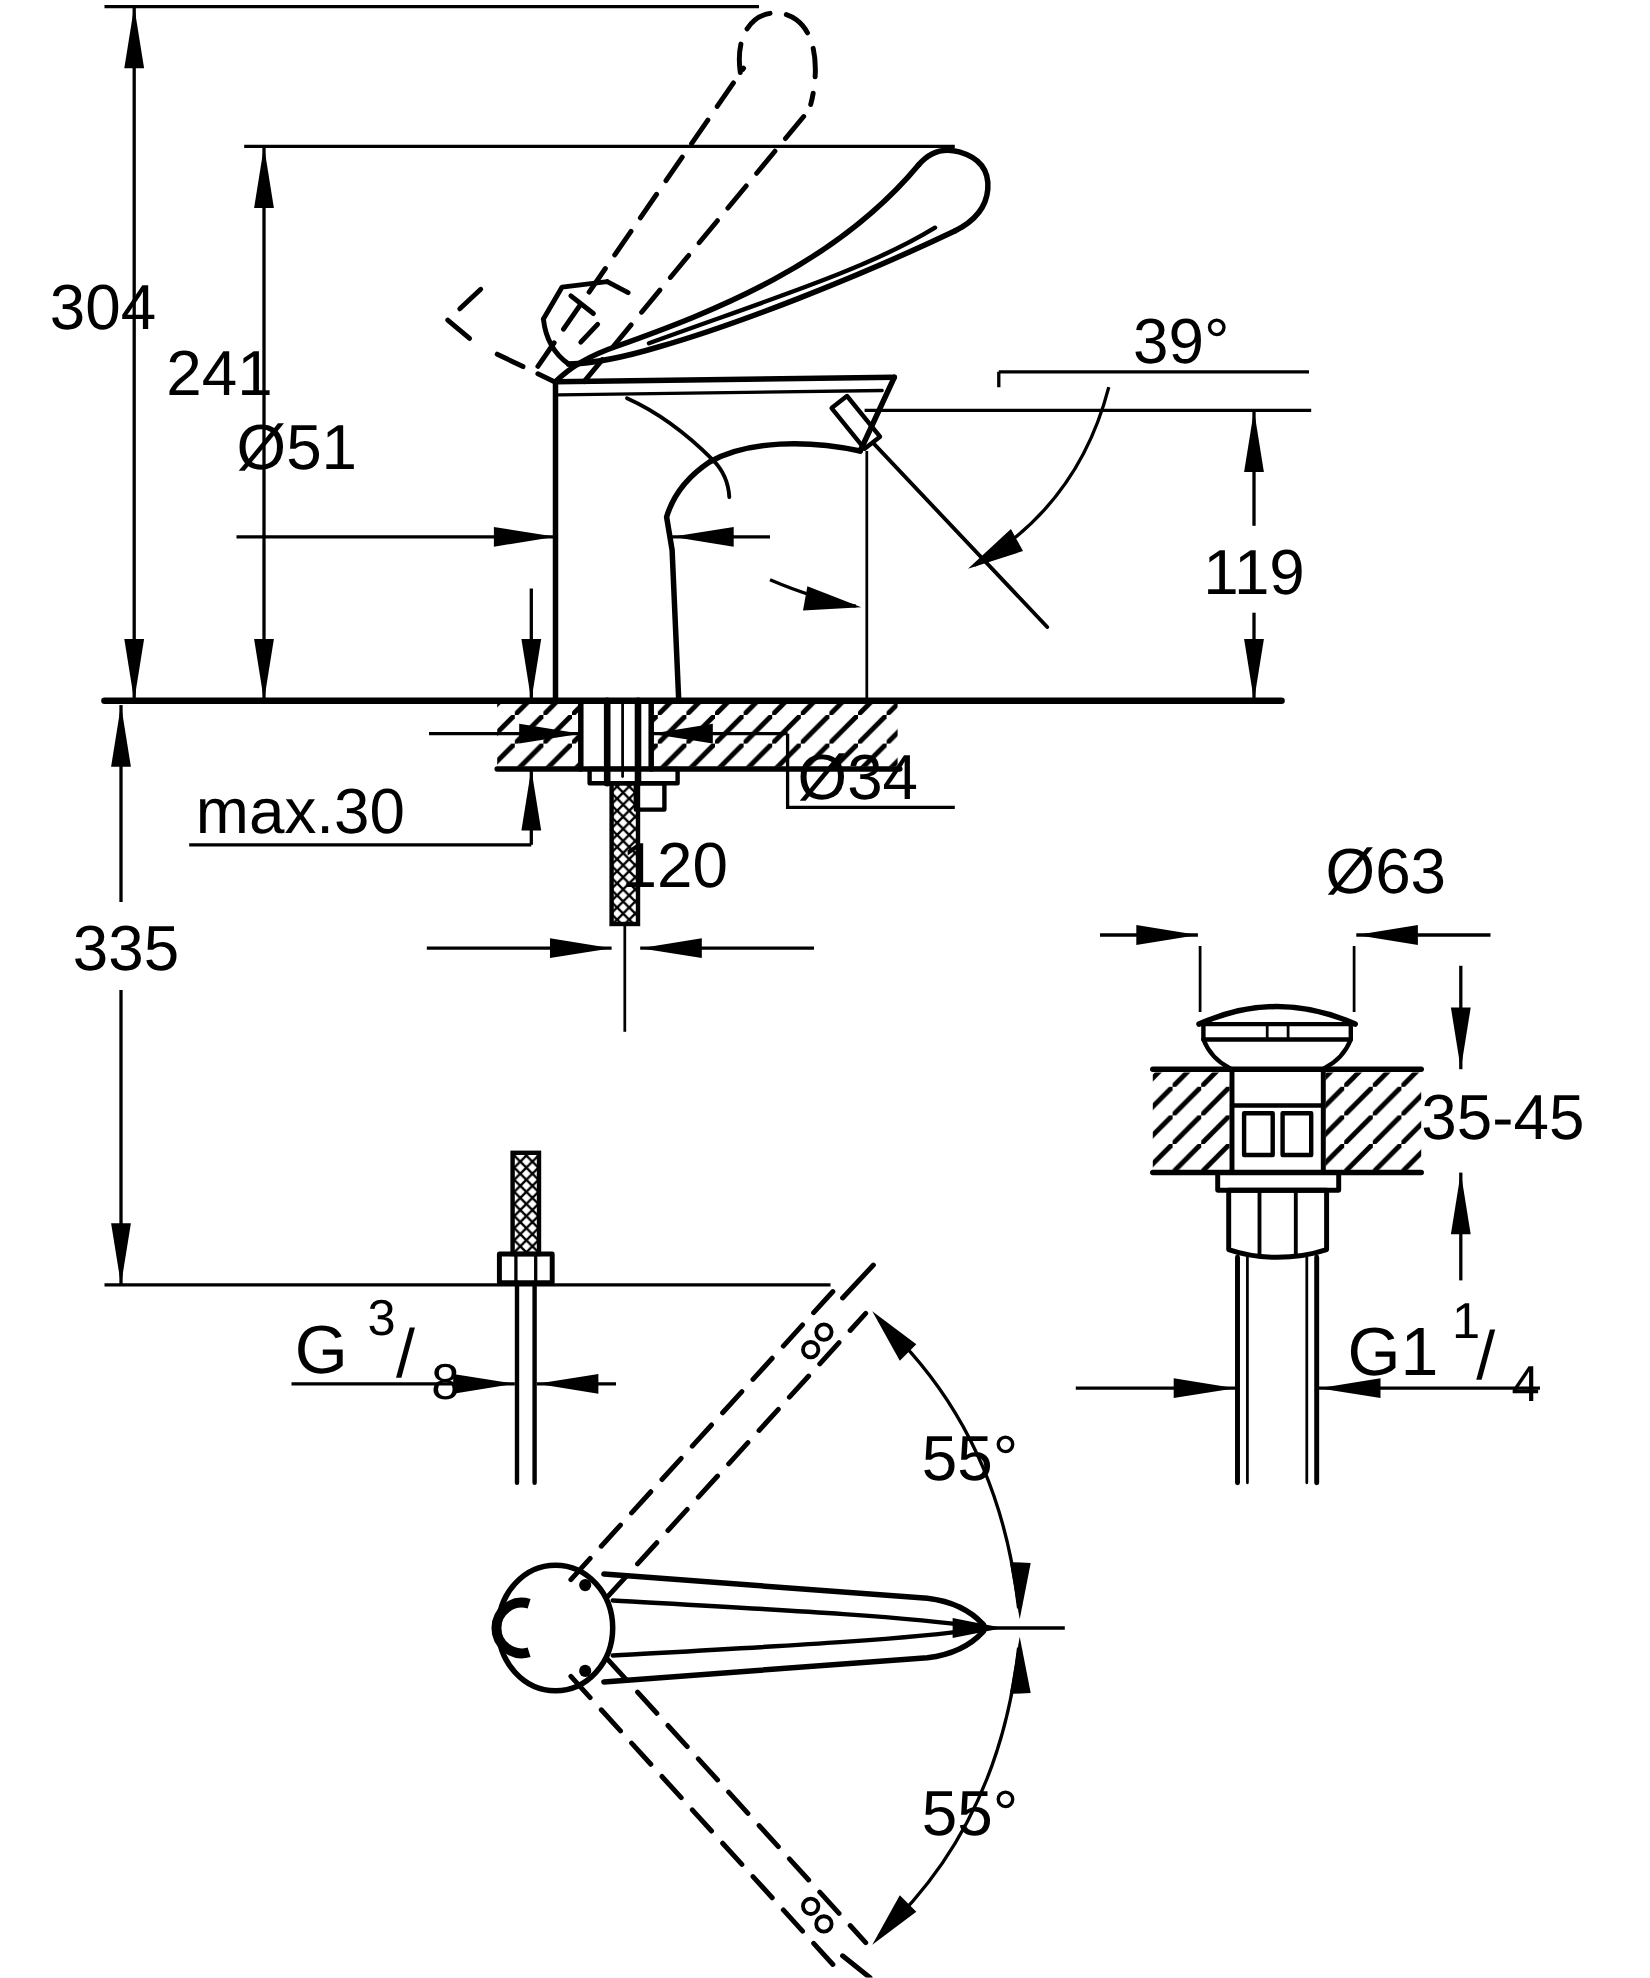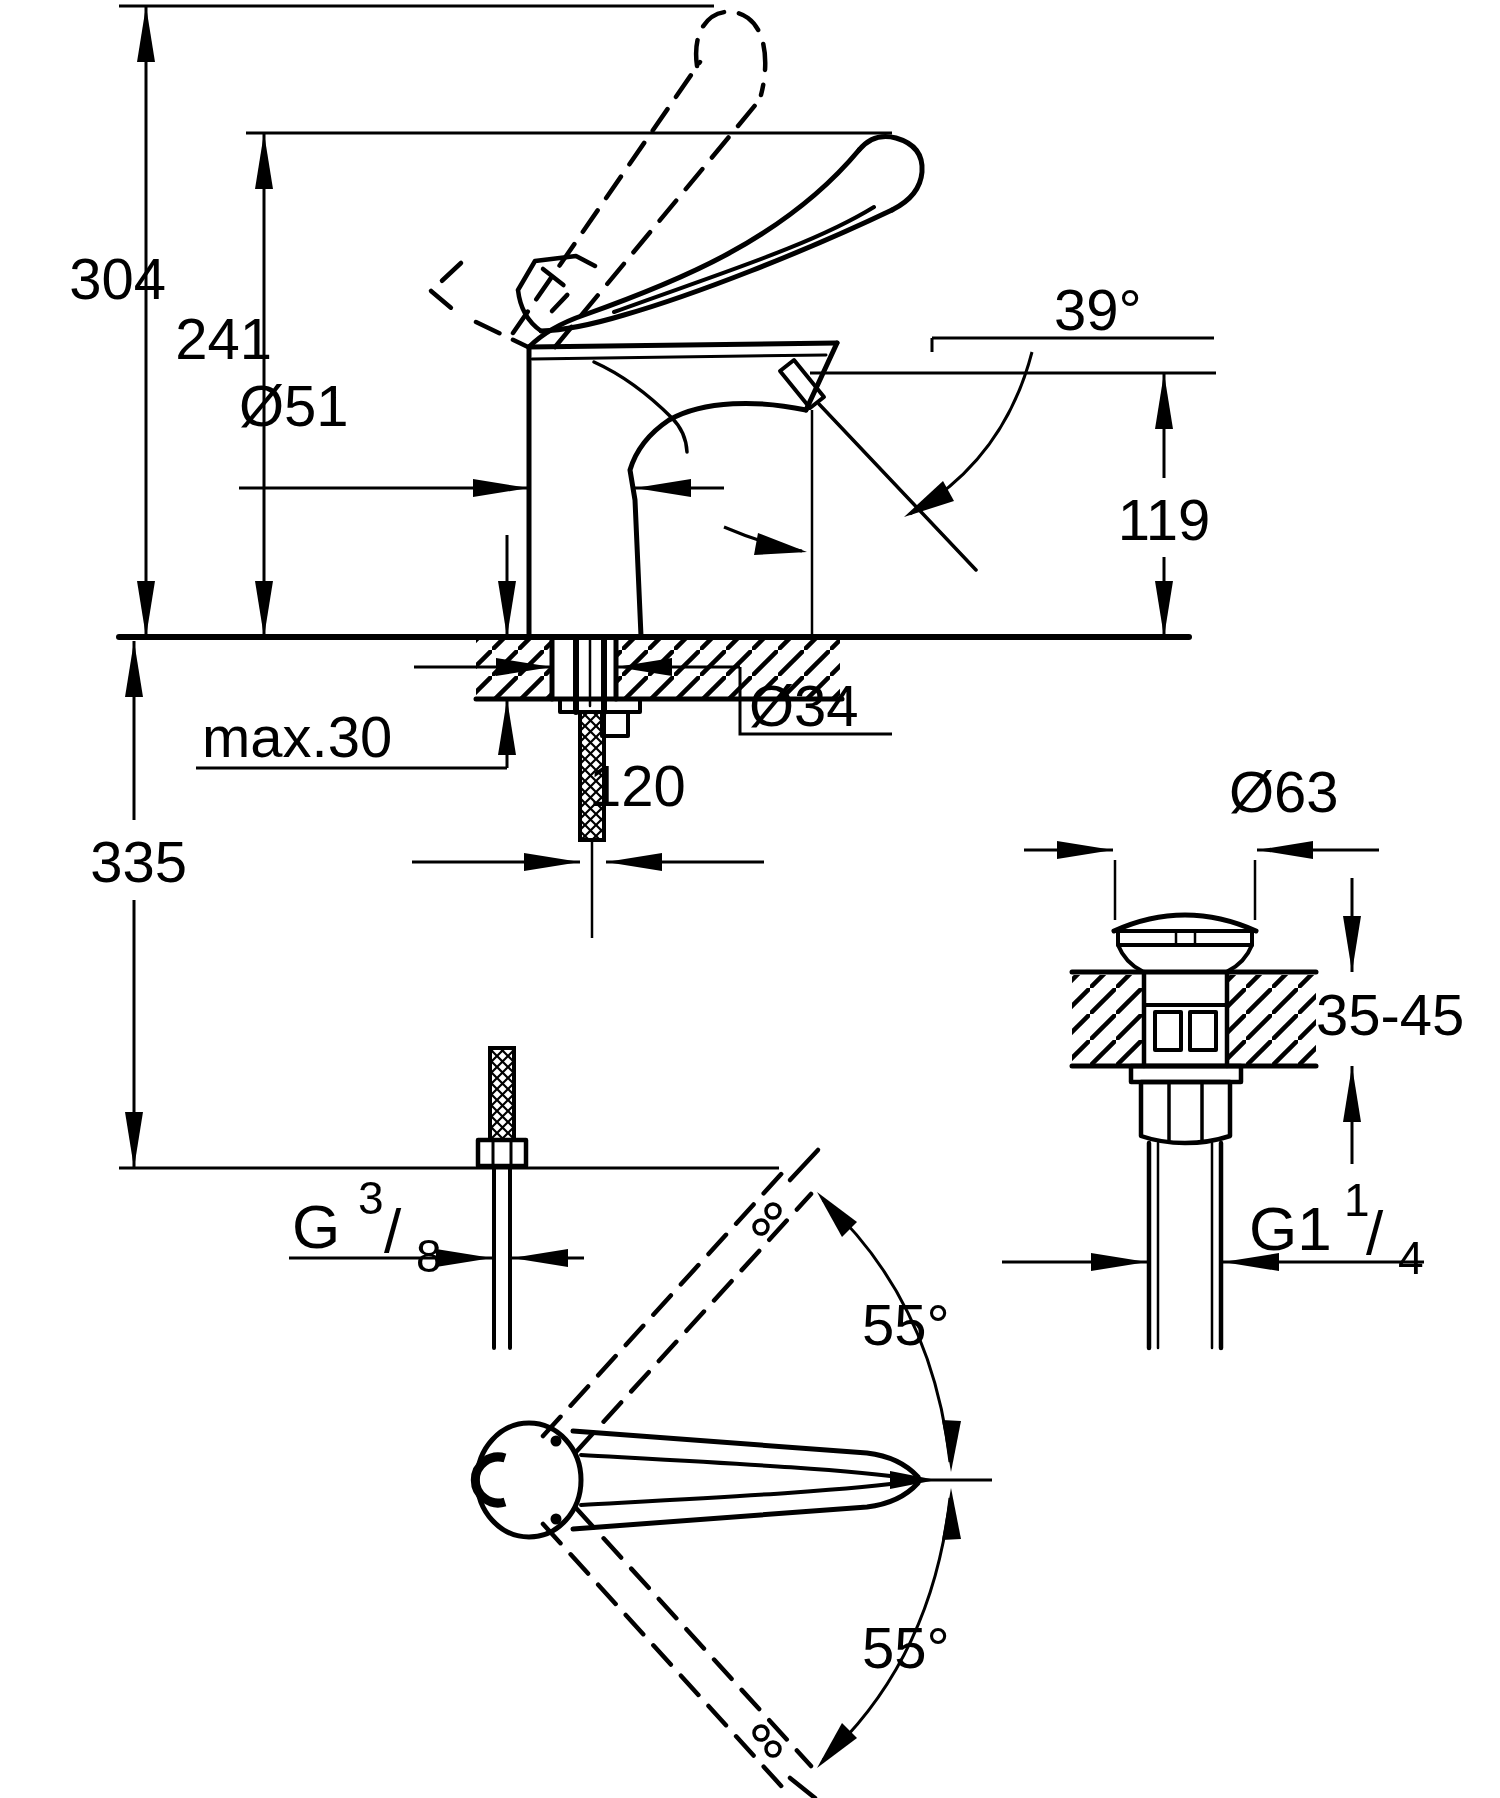--- a/index.html
+++ b/index.html
@@ -1,16 +1,16 @@
 <!DOCTYPE html>
 <html><head>
 <meta charset="utf-8">
 <style>
   html,body{margin:0;padding:0;background:#ffffff;}
-  .stage{width:1220px;height:1798px;position:relative;background:#fff;margin-left:24px;}
+  .stage{width:1220px;height:1798px;position:relative;background:#fff;}
   svg{display:block;}
   .dim{font-family:"Liberation Sans","DejaVu Sans",sans-serif;font-size:58px;fill:#000;}
   .dim-big{font-family:"Liberation Sans","DejaVu Sans",sans-serif;font-size:62px;fill:#000;}
   .dim-small{font-family:"Liberation Sans","DejaVu Sans",sans-serif;font-size:46px;fill:#000;}
   .part{stroke:#000;fill:none;stroke-linecap:round;stroke-linejoin:round;}
   .w6{stroke-width:6}.w5{stroke-width:5}.w45{stroke-width:4.5}.w4{stroke-width:4}
   .w35{stroke-width:3.5}.w3{stroke-width:3}.w25{stroke-width:2.5}
   .dashed{stroke-dasharray:26 15;}
   .dimline{stroke:#000;stroke-width:3;fill:none;}
   .thinext{stroke:#000;stroke-width:2.5;fill:none;}

